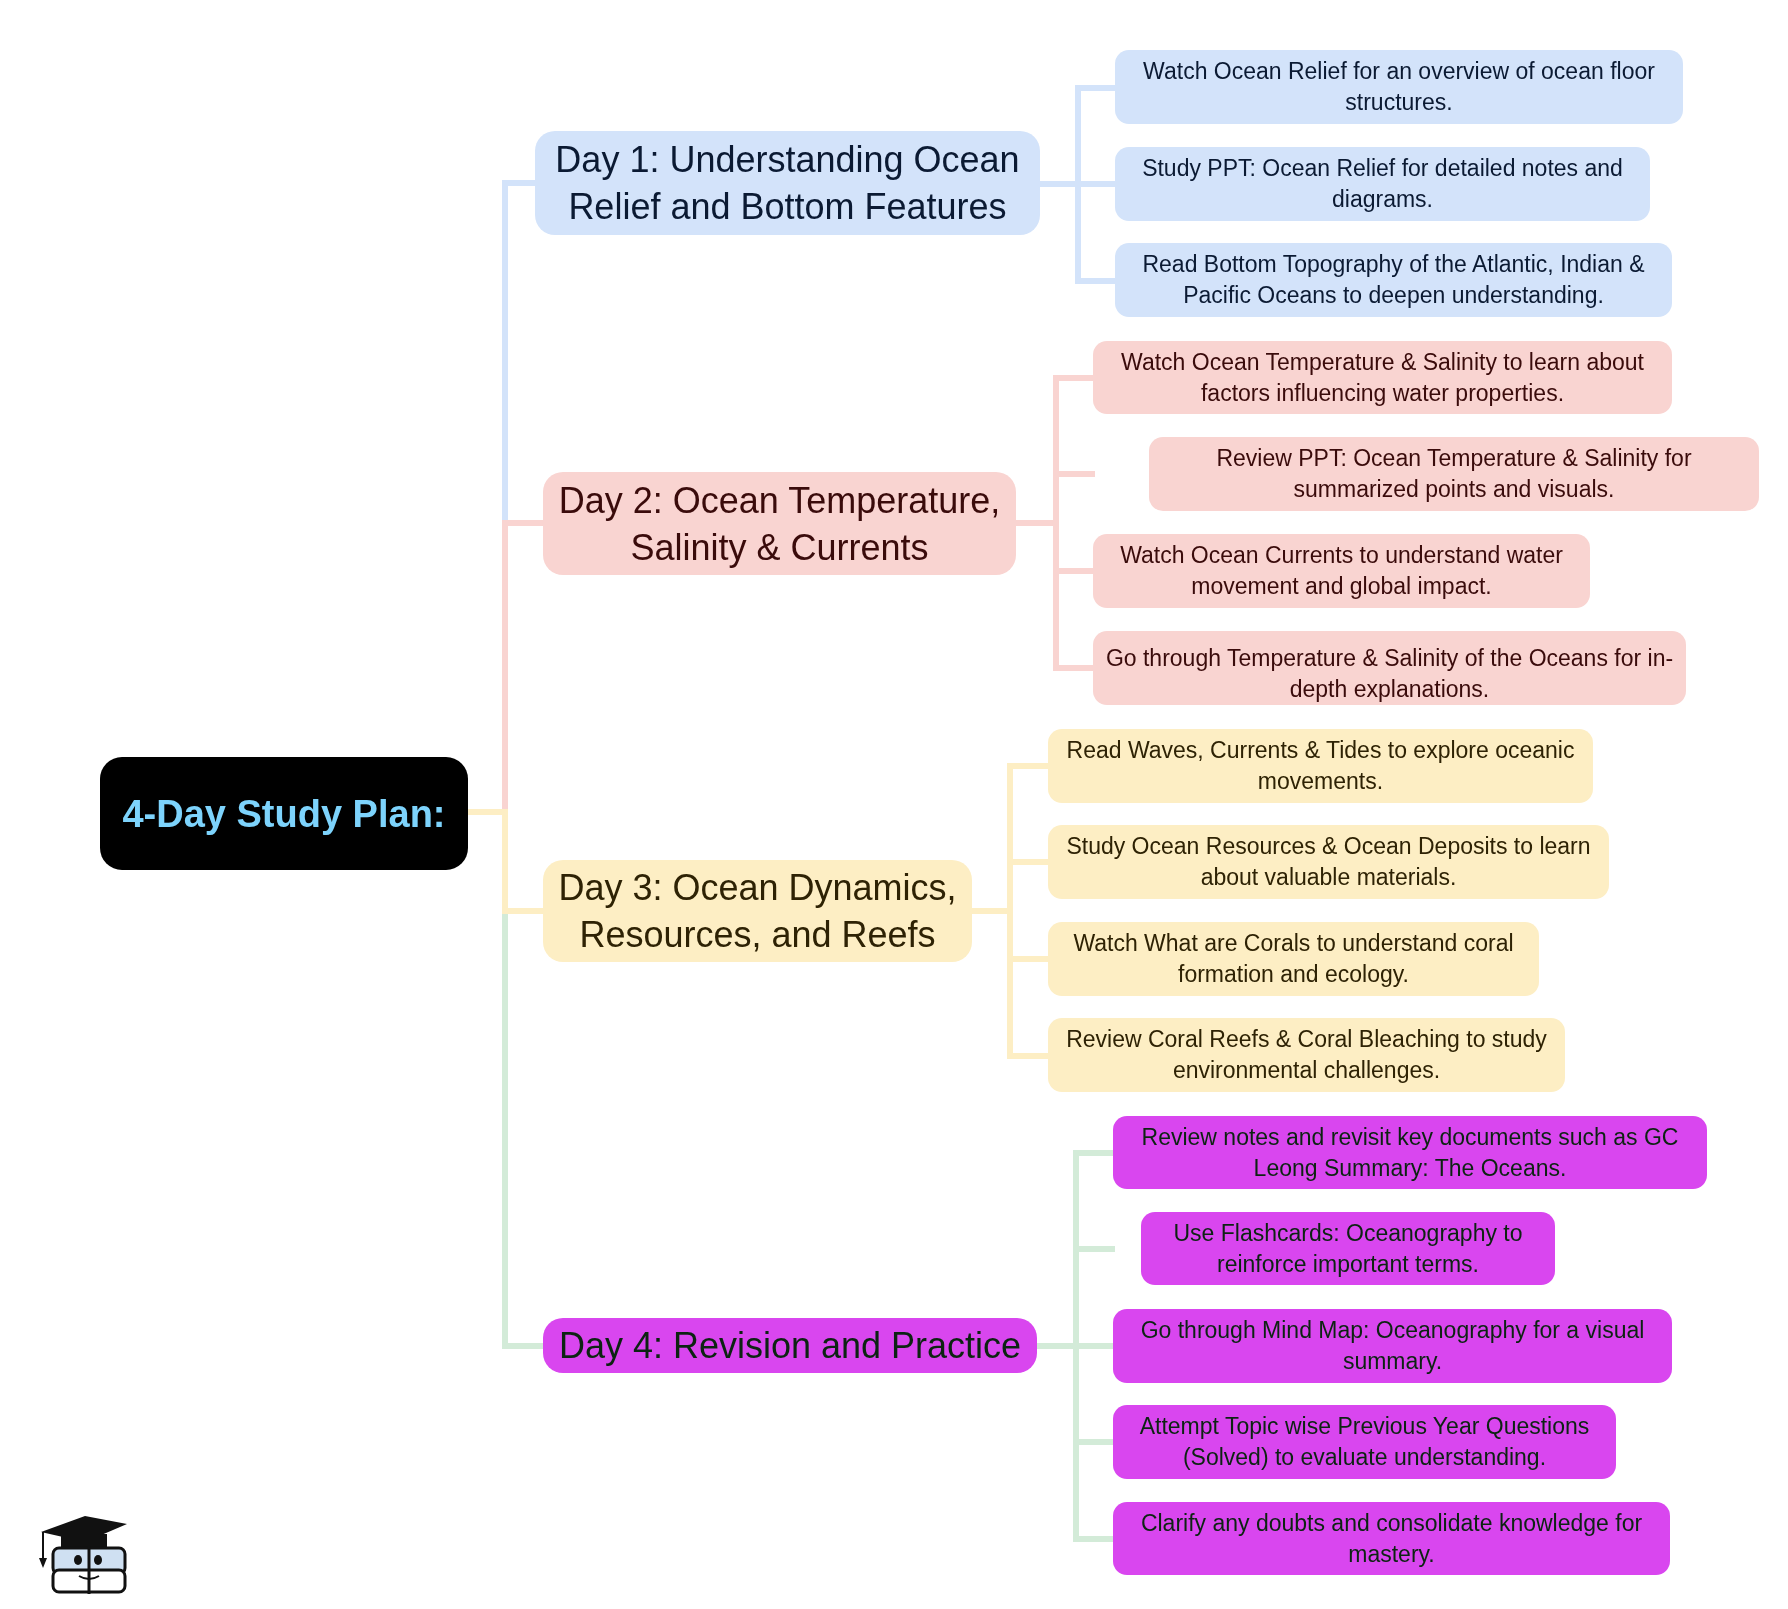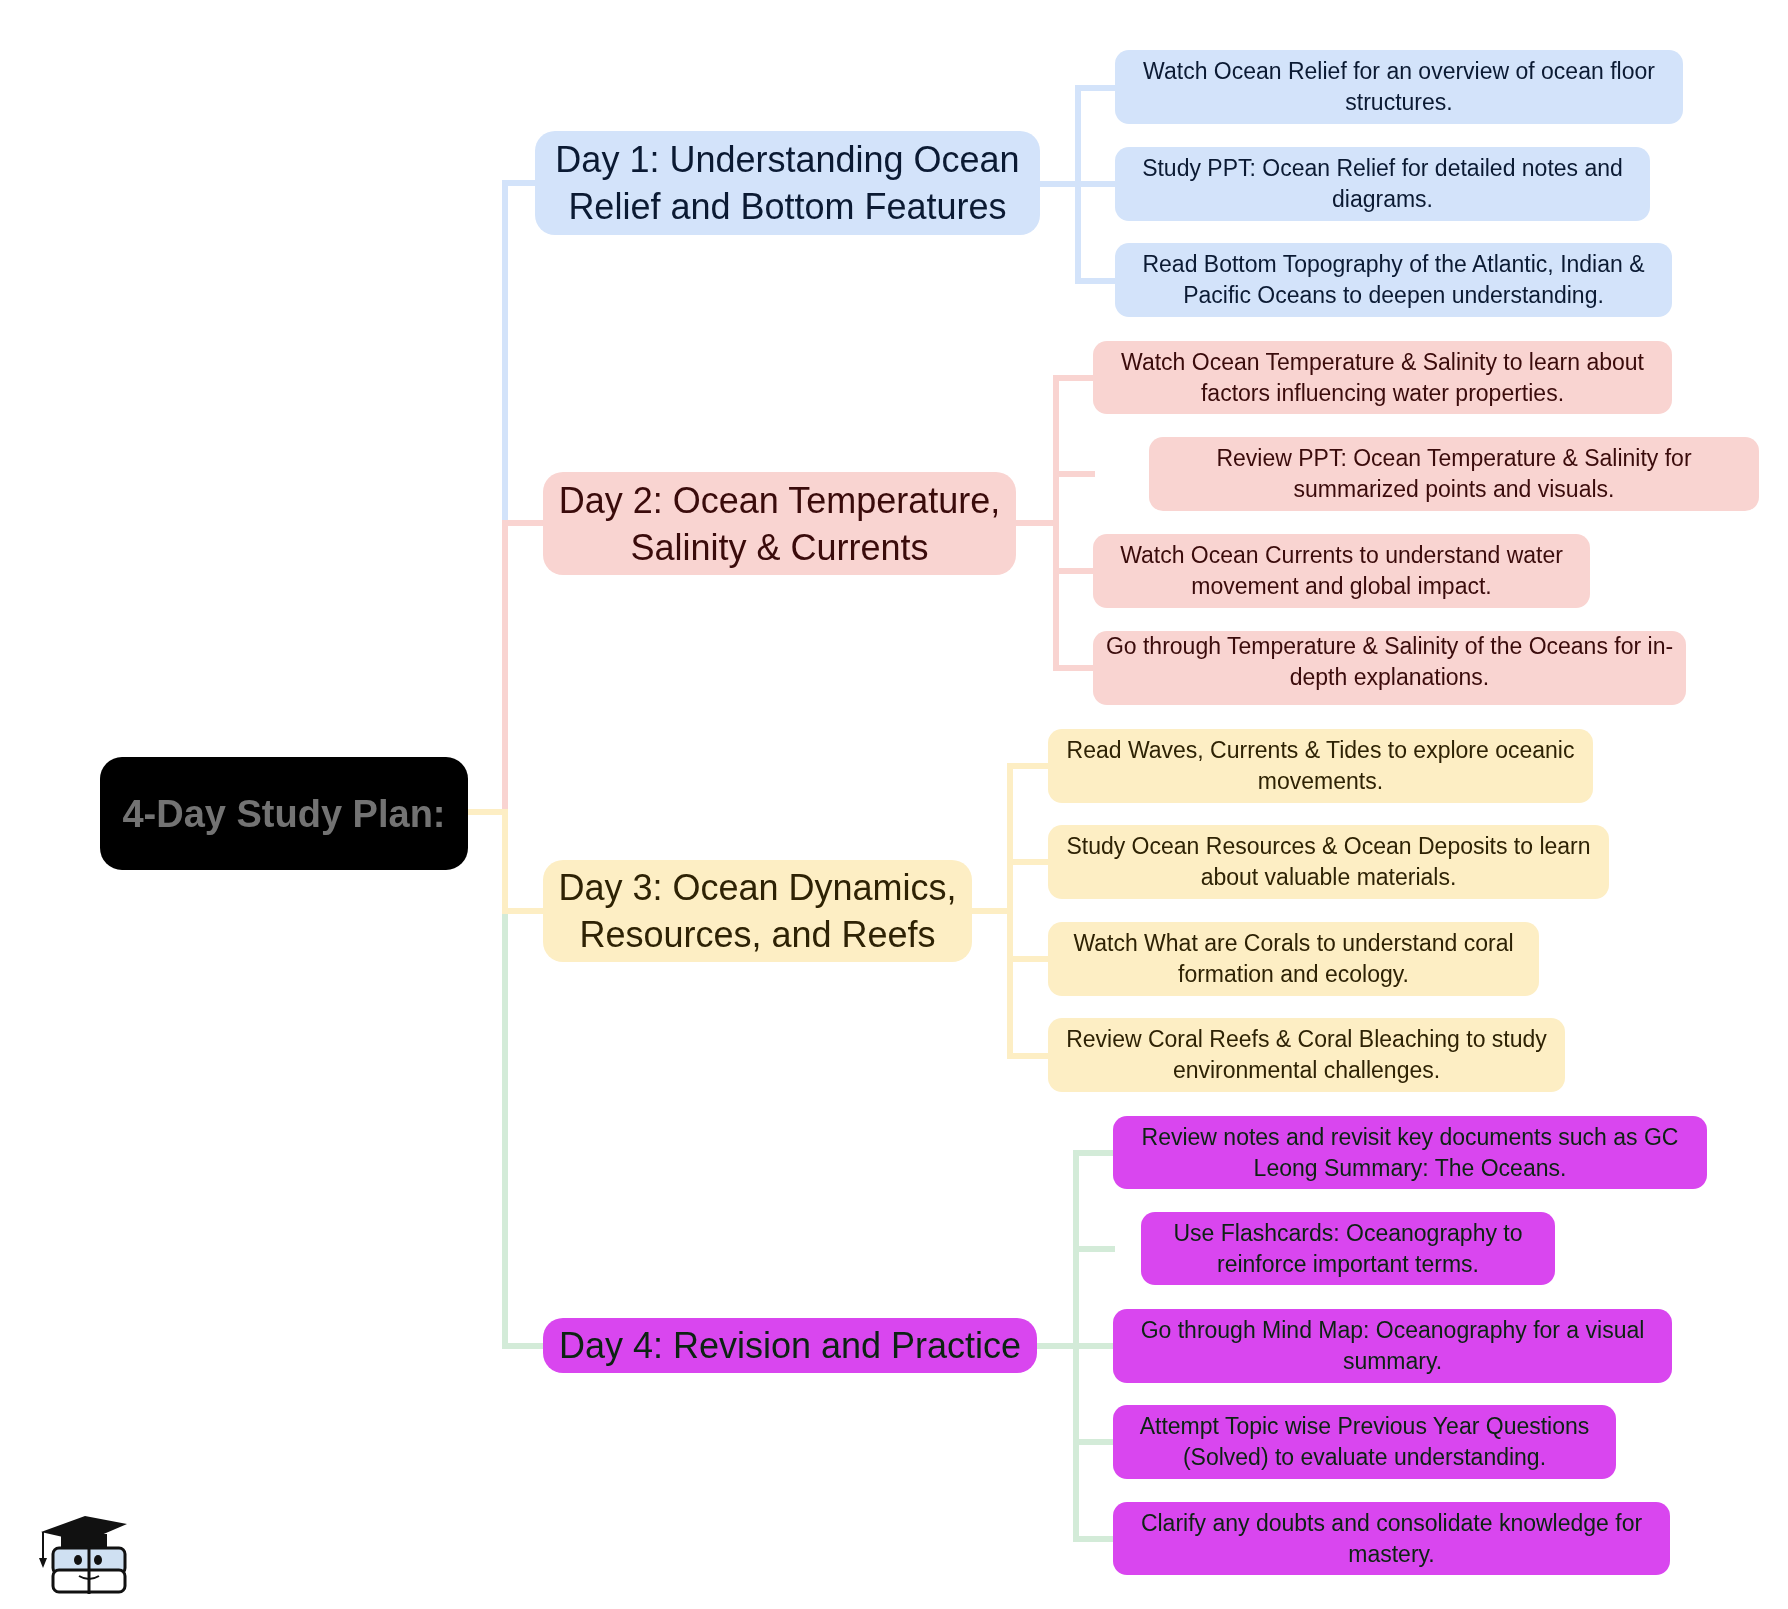--- a/index.html
+++ b/index.html
@@ -1,24 +1,24 @@
 <!DOCTYPE html>
 <html><head>
 <meta charset="utf-8">
 <style>
   html, body { margin:0; padding:0; background:#ffffff; }
   body { width:1788px; height:1609px; position:relative; overflow:hidden;
          font-family:"Liberation Sans", sans-serif; }
   .line { position:absolute; }
   .node { position:absolute; box-sizing:border-box; display:flex; align-items:center;
           justify-content:center; text-align:center; border-radius:18px; }
-  .root { background:#000; color:#737373; font-weight:bold; font-size:38px; line-height:52px;
+  .root { background:#000; color:#7dd3fc; font-weight:bold; font-size:38px; line-height:52px;
           border-radius:22px; }
   .day { font-size:36px; line-height:47px; border-radius:20px; }
-  .leaf { font-size:23px; line-height:31px; border-radius:14px; padding:12px 8px; }
+  .leaf { font-size:23px; line-height:31px; border-radius:14px; padding:0 8px; }
   .c-blue { background:#d3e3fa; color:#0b1a33; }
   .c-red { background:#f9d4d1; color:#3a0b0b; }
   .c-yellow { background:#fdeec4; color:#2e2204; }
   .c-green { background:#d946ef; color:#0c2412; }
   .logo { position:absolute; left:35px; top:1510px; display:flex; align-items:center; }
   .logo-text { font-size:56px; font-weight:bold; color:#111; margin-left:14px; letter-spacing:0.5px; }
 </style>
 </head>
 <body>
 

